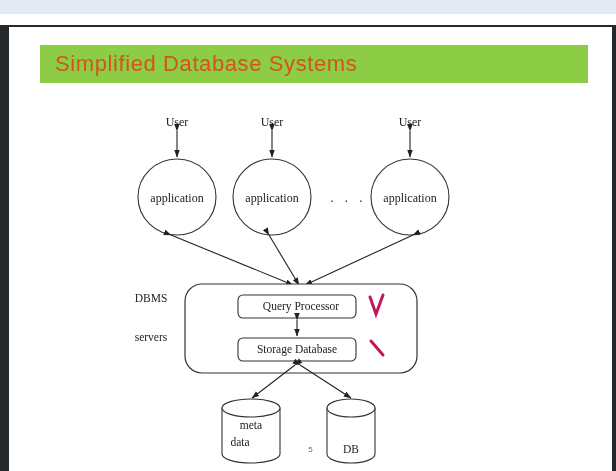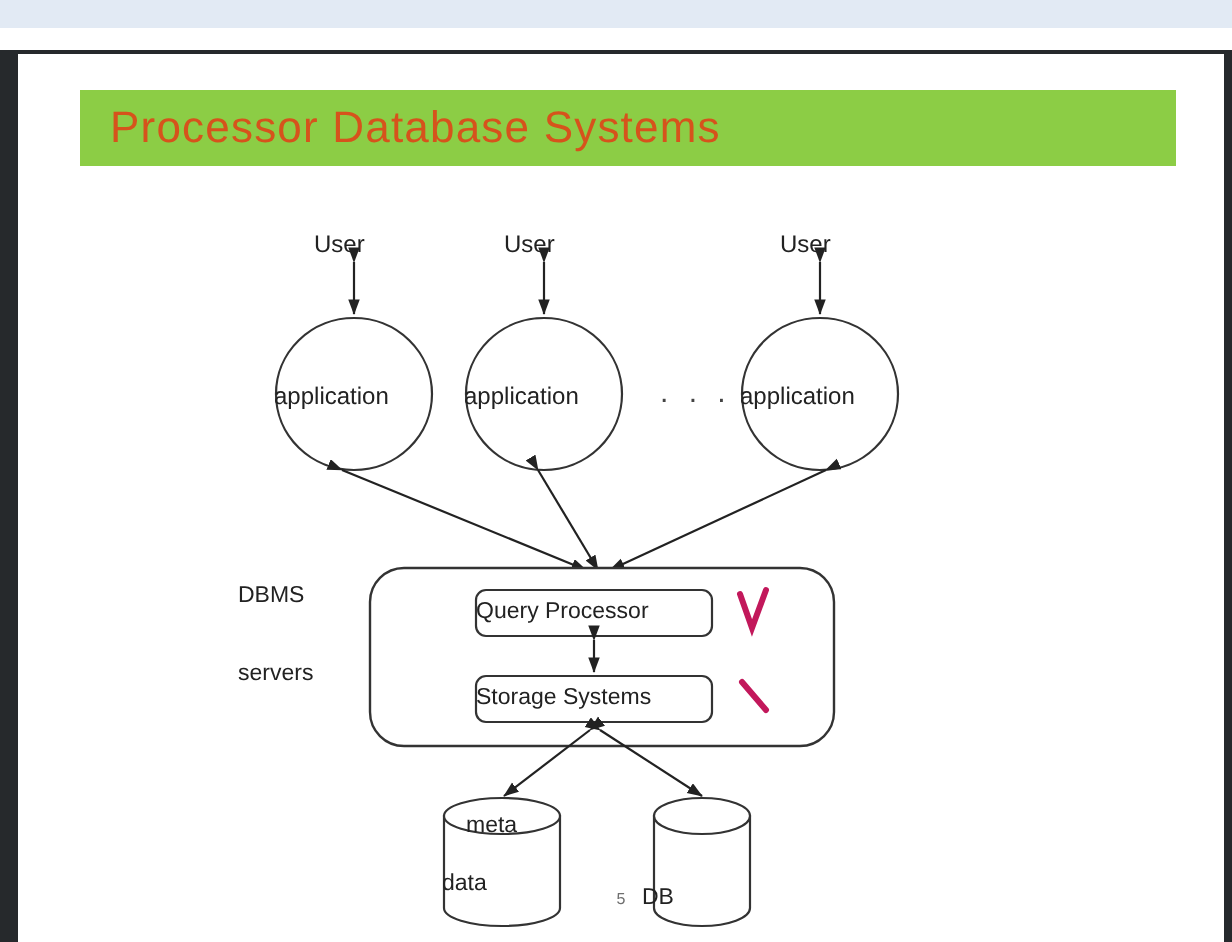--- a/index.html
+++ b/index.html
@@ -72,21 +72,22 @@
   #diagram {
     position: absolute;
     left: 0; top: 0;
     width: 603px; height: 444px;
   }
   .lbl {
     position: absolute;
     font-size: 11.5px;
     color: #222222;
     white-space: nowrap;
-    text-align: left;
+    text-align: center;
+    font-family: Liberation Serif, serif;
   }
   .user-lbl { font-size: 12px; }
   .circ-lbl { font-size: 12px; }
   #page-num {
     position: absolute;
     left: 0; top: 418px;
     width: 603px;
     text-align: center;
     font-size: 8px;
     color: #6f6f6f;
@@ -105,21 +106,21 @@
 
   <div id="top-strip"></div>
   <div id="top-gap"></div>
   <div id="top-rule"></div>
   <div id="left-rail"></div>
   <div id="right-rail"></div>
 
   <div id="slide">
 
     <div id="title-band"></div>
-    <div id="title-text">Processor Database Systems</div>
+    <div id="title-text">Simplified Database Systems</div>
 
     <svg id="diagram" viewBox="0 0 603 444" width="603" height="444">
       <defs>
         <marker id="ah" markerWidth="9" markerHeight="9" refX="7.5" refY="3" orient="auto" markerUnits="strokeWidth">
           <path d="M0,0 L8,3 L0,6 z" fill="#222222"></path>
         </marker>
         <marker id="ahs" markerWidth="8" markerHeight="8" refX="6.6" refY="2.6" orient="auto" markerUnits="strokeWidth">
           <path d="M0,0 L7,2.6 L0,5.2 z" fill="#222222"></path>
         </marker>
       </defs>
@@ -178,21 +179,21 @@
     <div class="lbl circ-lbl" style="left:128px; top:164px; width:80px;">application</div>
     <div class="lbl circ-lbl" style="left:223px; top:164px; width:80px;">application</div>
     <div class="lbl circ-lbl" style="left:361px; top:164px; width:80px;">application</div>
 
     <div class="ellipsis-dots" style="left:321px; top:161px;">. . .</div>
 
     <div class="lbl" style="left:110px; top:265px; width:64px;">DBMS</div>
     <div class="lbl" style="left:110px; top:304px; width:64px;">servers</div>
 
     <div class="lbl" style="left:229px; top:273px; width:126px;">Query Processor</div>
-    <div class="lbl" style="left:229px; top:316px; width:118px;">Storage Systems</div>
+    <div class="lbl" style="left:229px; top:316px; width:118px;">Storage Database</div>
 
-    <div class="lbl" style="left:212px; top:380px; width:60px;padding-left:12px;">meta</div>
-    <div class="lbl" style="left:212px; top:409px; width:60px;">data</div>
+    <div class="lbl" style="left:212px; top:392px; width:60px;">meta</div>
+    <div class="lbl" style="left:201px; top:409px; width:60px;">data</div>
     <div class="lbl" style="left:312px; top:416px; width:60px;">DB</div>
 
     <div id="page-num">5</div>
   </div>
 </div>
 
 </body></html>

